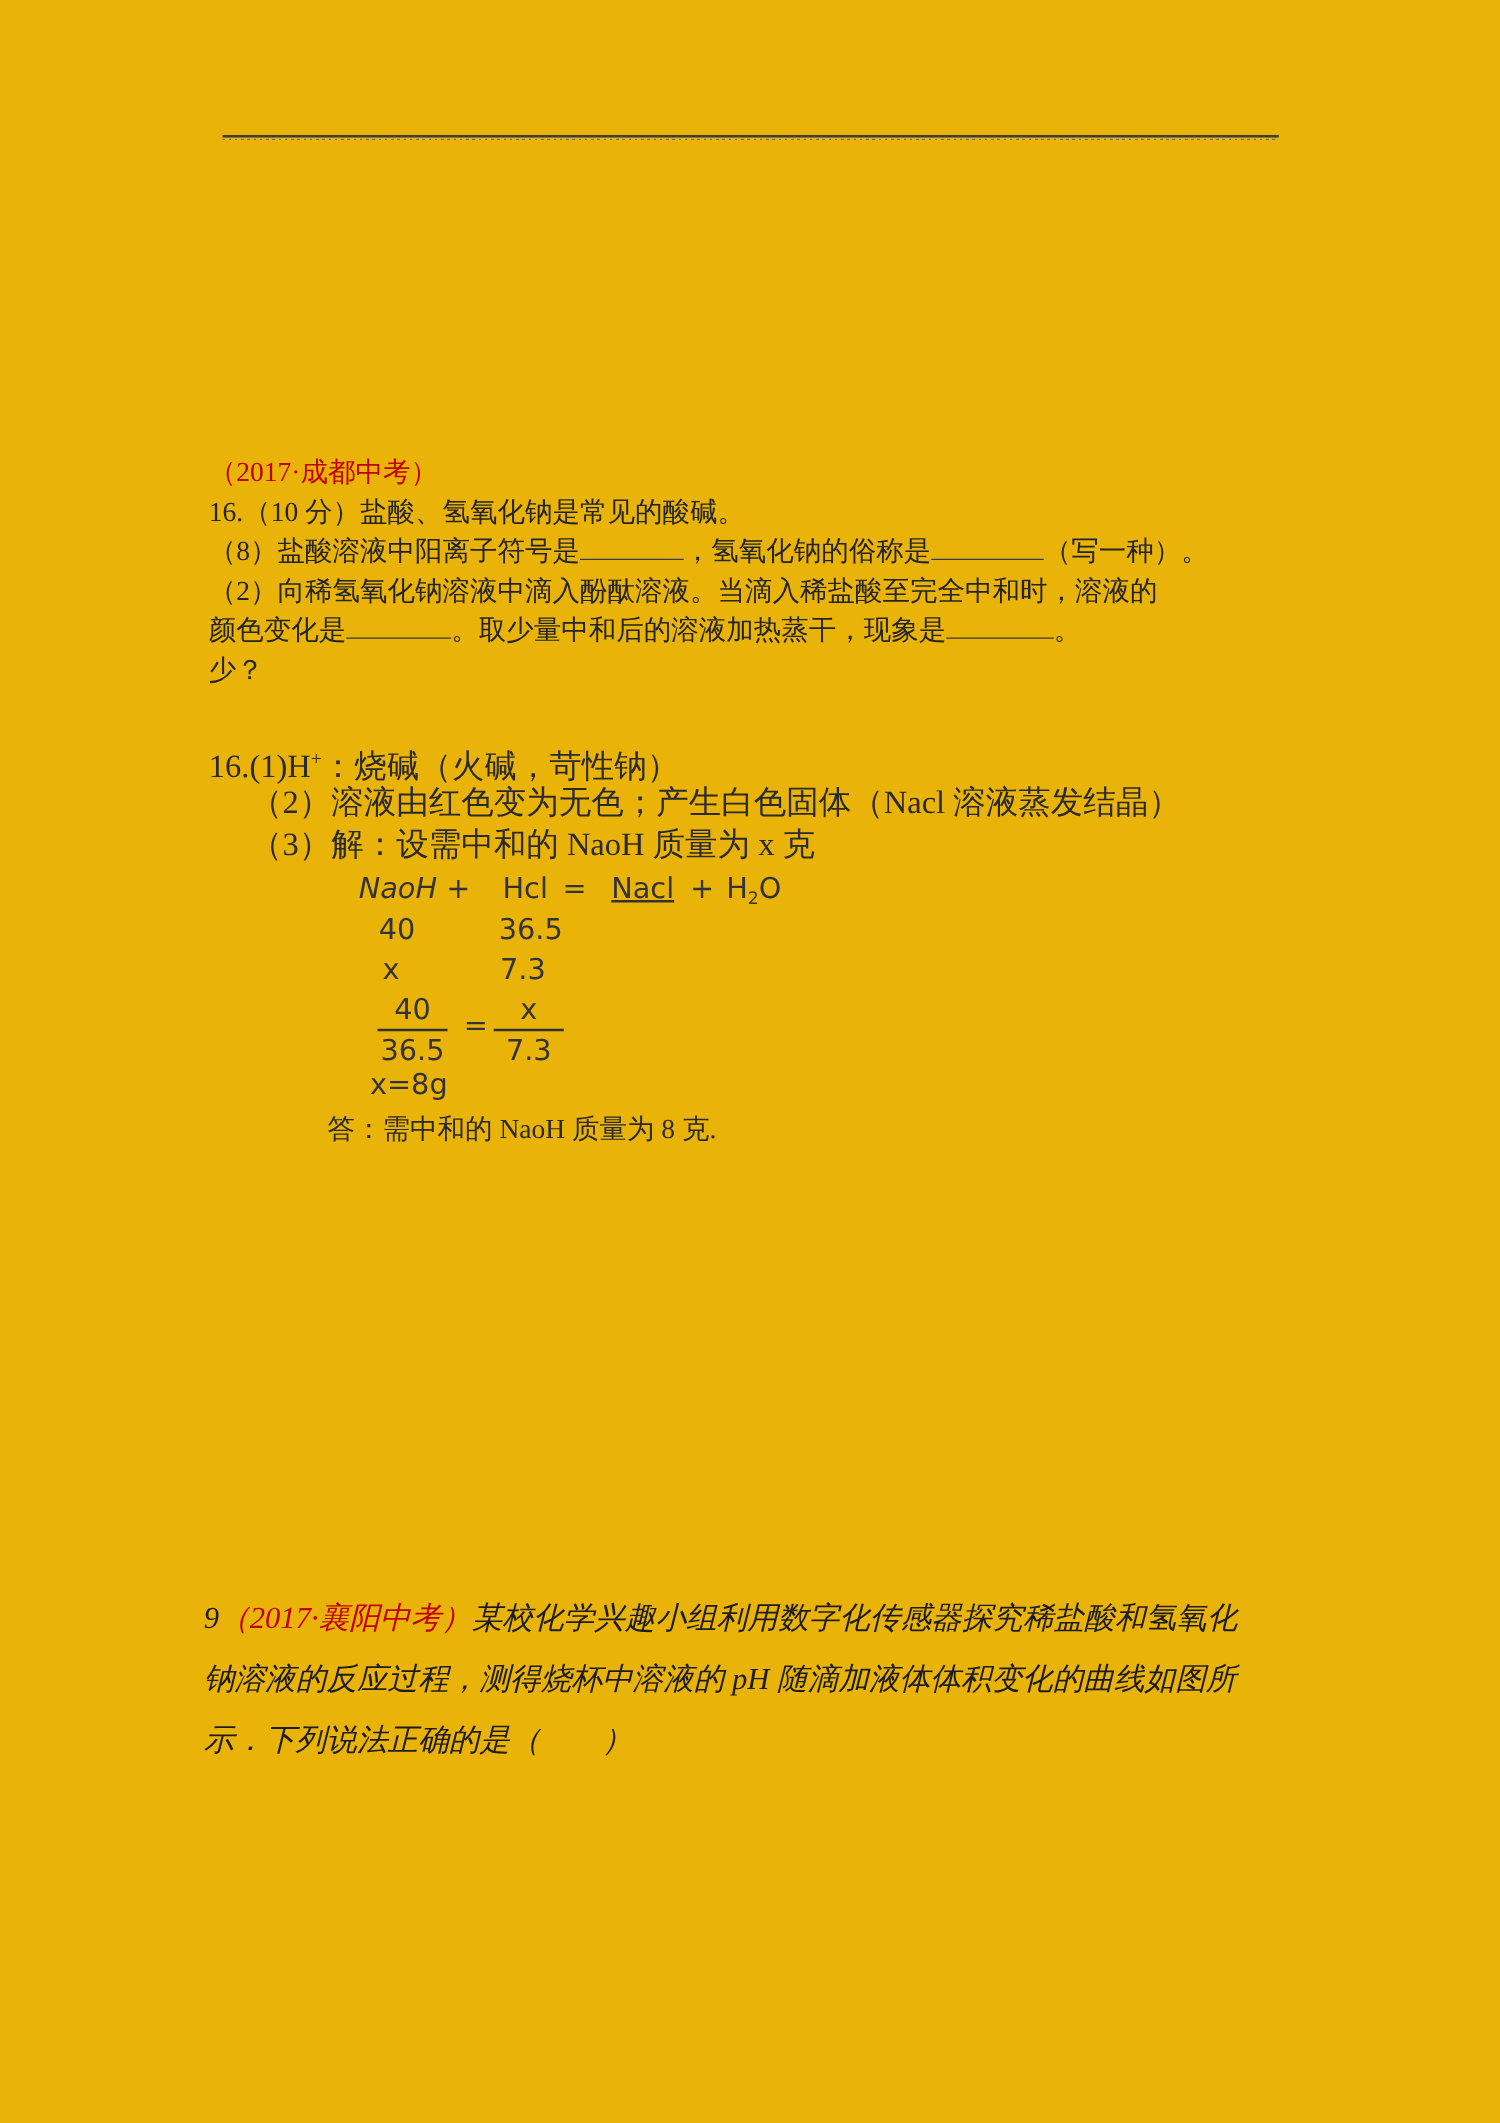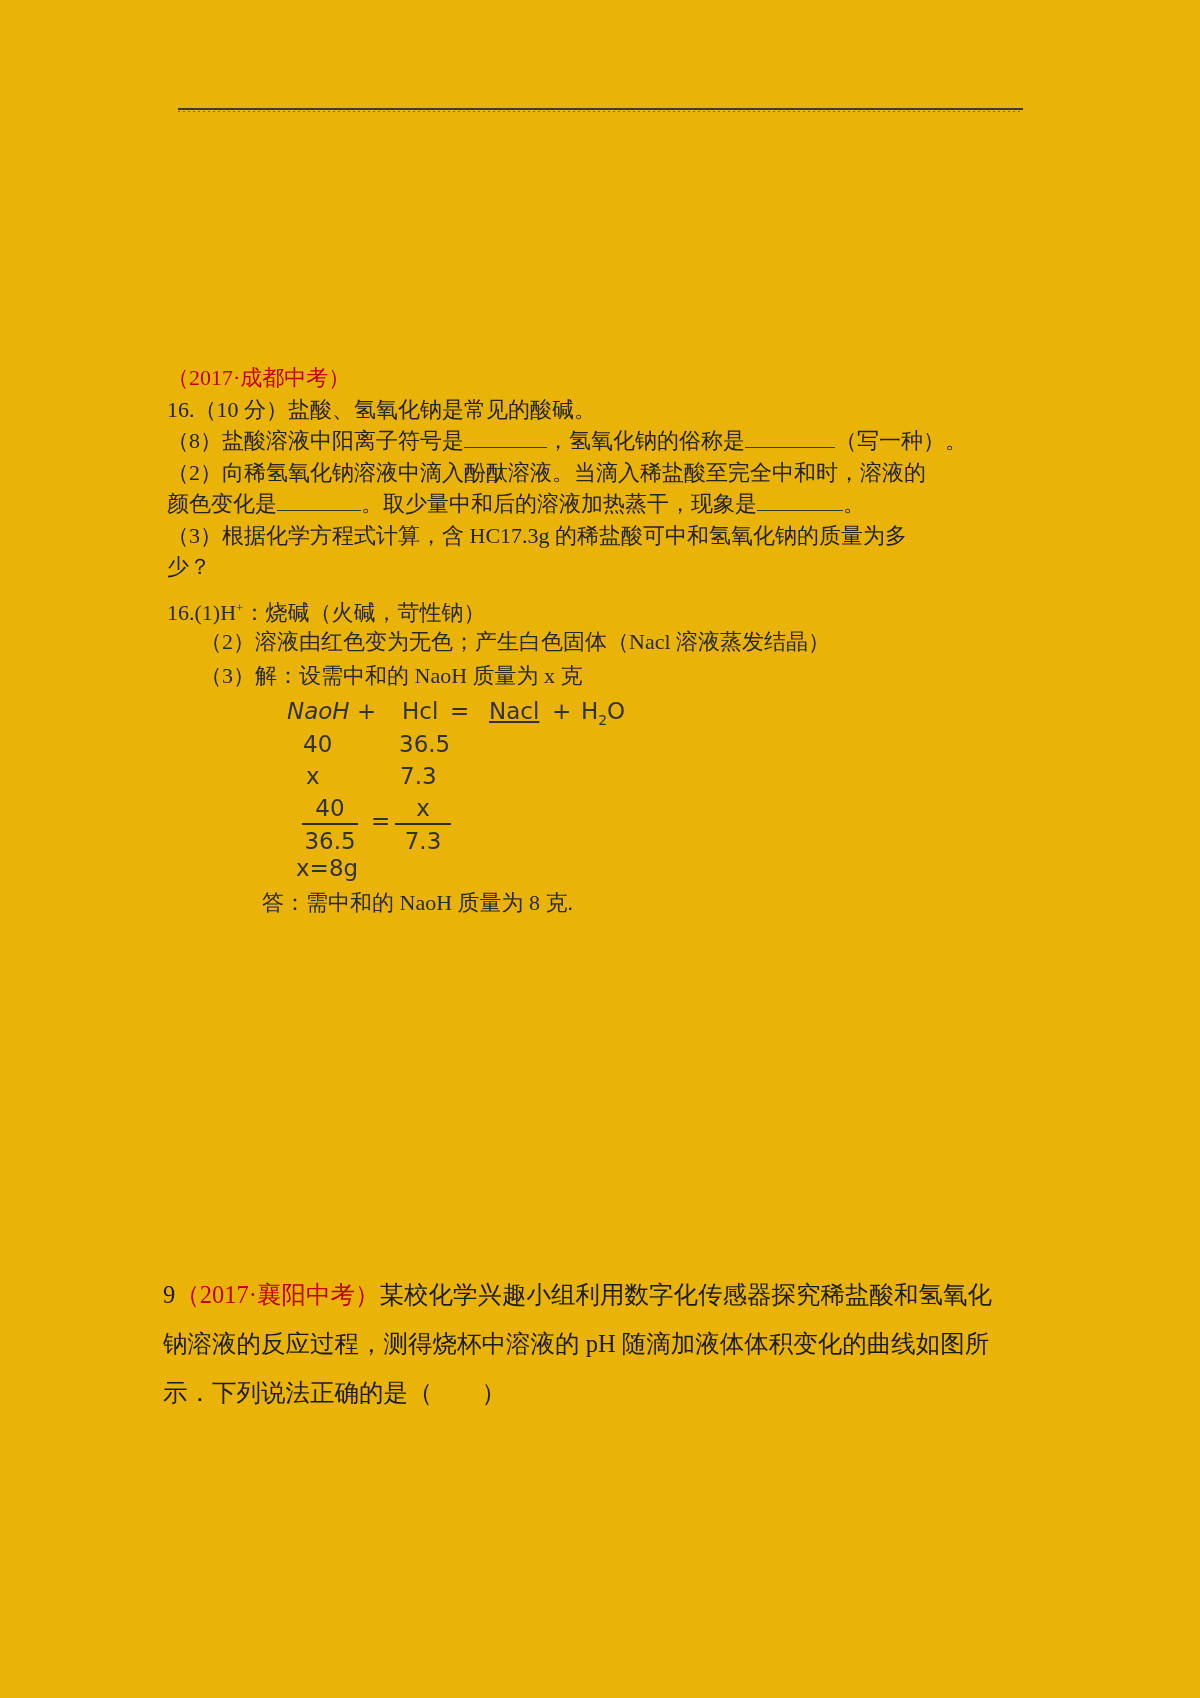--- a/index.html
+++ b/index.html
@@ -32,21 +32,21 @@
     border-bottom: 1.5px solid #3a3a3a; vertical-align: baseline;
   }
   .blank.b1 { width: 83px; }
   .blank.b2 { width: 90px; }
   .blank.b3 { width: 84px; }
   .blank.b4 { width: 86px; }
 
   
   .ans {
     position: absolute; left: 167px; top: 591px; width: 760px;
-    font-size: 22px; line-height: 34px; white-space: nowrap;
+    font-size: 26px; line-height: 34px; white-space: nowrap;
     color: #2a2a2a;
   }
   .ans .line { height: 34px; }
   .ans .indent { padding-left: 33px; }
   sup { font-size: 0.6em; }
   sub { font-size: 0.6em; }
 
   
   .math { position: absolute; left: 0; top: 0; width: 1200px; height: 0;
     font-family: "DejaVu Sans", "Liberation Sans", sans-serif;
@@ -75,39 +75,38 @@
     position: absolute; left: 262px; top: 888px; white-space: nowrap;
     font-size: 22px; color: #2a2a2a;
   }
 
   
   .q9 {
     position: absolute; left: 163px; top: 1270px; width: 830px;
     font-size: 24.5px; line-height: 49px; white-space: nowrap;
     color: #1c1c1c;
   }
-  .q9 .line { height: 49px; }
+  .q9 .line { height: 49px; font-style: italic; }
 </style>
 </head>
 <body>
 
 <div class="page serif-cn">
 
   <div class="divider">
     <div class="solid"></div>
     <div class="dotted"></div>
   </div>
 
   <div class="sec16">
     <div class="line red">（2017·成都中考）</div>
     <div class="line">16.（10 分）盐酸、氢氧化钠是常见的酸碱。</div>
     <div class="line"><span>（8）盐酸溶液中阳离子符号是</span><span class="blank b1"></span><span>，氢氧化钠的俗称是</span><span class="blank b2"></span><span>（写一种）。</span></div>
     <div class="line">（2）向稀氢氧化钠溶液中滴入酚酞溶液。当滴入稀盐酸至完全中和时，溶液的</div>
     <div class="line"><span>颜色变化是</span><span class="blank b3"></span><span>。取少量中和后的溶液加热蒸干，现象是</span><span class="blank b4"></span><span>。</span></div>
-    <div class="line">（3）根据化学方程式计算，含 HC17.3g 的稀盐酸可中和氢氧化钠的质量为多</div>
     <div class="line">少？</div>
   </div>
 
   <div class="ans">
     <div class="line"><span>16.(1)H</span><sup>+</sup><span>：烧碱（火碱，苛性钠）</span></div>
     <div class="line indent">（2）溶液由红色变为无色；产生白色固体（Nacl 溶液蒸发结晶）</div>
     <div class="line indent">（3）解：设需中和的 NaoH 质量为 x 克</div>
   </div>
 
   <div class="math">

